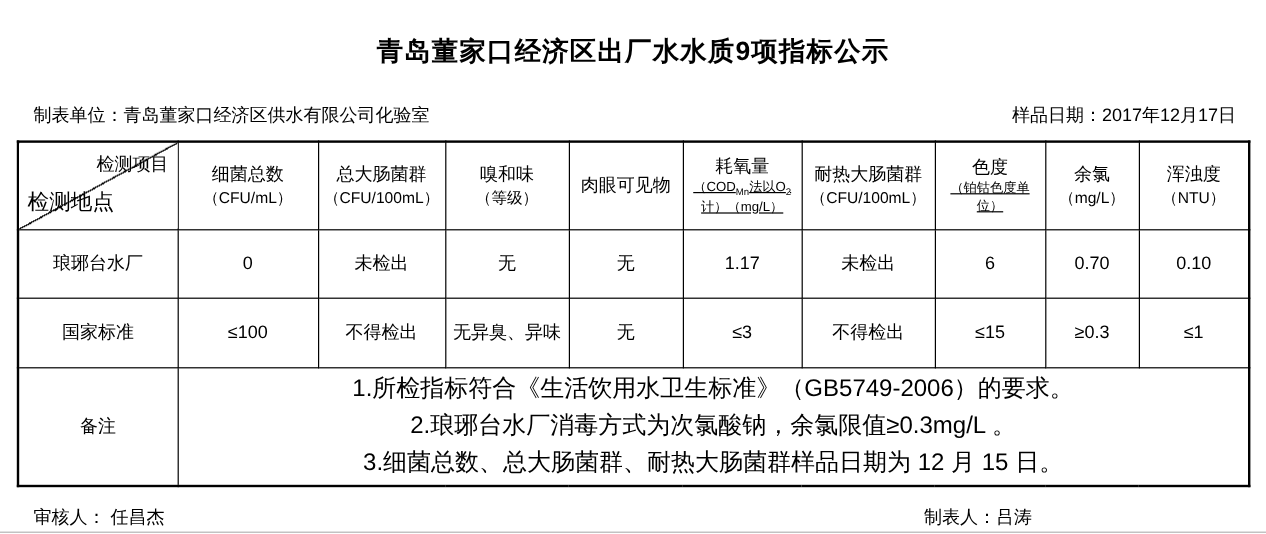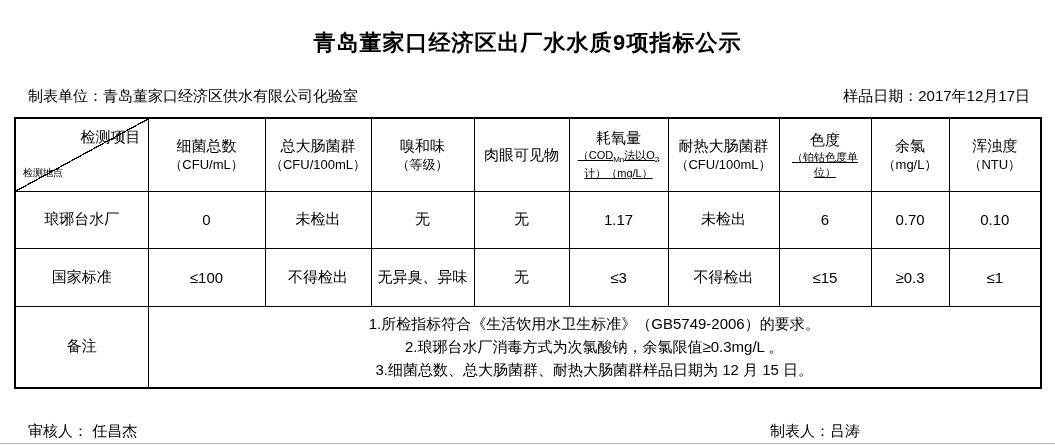--- a/index.html
+++ b/index.html
@@ -3,21 +3,21 @@
 <meta charset="utf-8">
 <style>
   html,body{margin:0;padding:0;}
   body{
     width:1055px;height:445px;position:relative;overflow:hidden;
     background:#ffffff;color:#000000;
     font-family:"Liberation Sans","DejaVu Sans",sans-serif;
   }
   .page-title{
     position:absolute;top:28px;left:0;width:100%;
-    text-align:center;font-size:22px;font-weight:bold;letter-spacing:1px;font-family:Liberation Mono, monospace;
+    text-align:center;font-size:22px;font-weight:bold;letter-spacing:1px;
   }
   .meta-unit{position:absolute;top:87px;left:28px;font-size:15px;}
   .meta-date{position:absolute;top:87px;right:25px;font-size:15px;}
 
   table.wq{
     position:absolute;top:117px;left:14px;
     border-collapse:collapse;table-layout:fixed;
     border:2px solid #000;
   }
   table.wq td,table.wq th{
@@ -34,25 +34,25 @@
   .hunit{font-size:13px;line-height:1.35;}
   .hunit-small{font-size:11px;text-decoration:underline;}
   .hunit sub{font-size:8px;}
   .corner{
     position:relative;padding:0;
     background:linear-gradient(to bottom right,
       #fff calc(50% - 0.6px), #000 calc(50% - 0.6px),
       #000 calc(50% + 0.6px), #fff calc(50% + 0.6px));
   }
   .corner .tr-label{position:absolute;top:9px;right:7px;font-size:15px;}
-  .corner .bl-label{position:absolute;bottom:11px;left:7px;font-size:10px;}
+  .corner .bl-label{position:absolute;bottom:11px;left:7px;font-size:18px;}
   td.notes-cell{
     text-align:left;vertical-align:middle;padding:4px 8px;
   }
-  td.notes-cell .note-line{font-size:15px;line-height:1.55;}
+  td.notes-cell .note-line{font-size:20px;line-height:1.55;}
   .footer{position:absolute;top:422px;left:0;width:100%;height:20px;font-size:15px;}
   .footer span{position:absolute;white-space:nowrap;}
   .footer .f-review{left:28px;}
   .footer .f-test{left:428px;margin-top:26px;}
   .footer .f-make{left:770px;text-align:right;}
   .bottom-line{position:absolute;top:443px;left:0;width:100%;height:1px;background:#b3b3b3;}
 </style>
 </head>
 <body>
 

